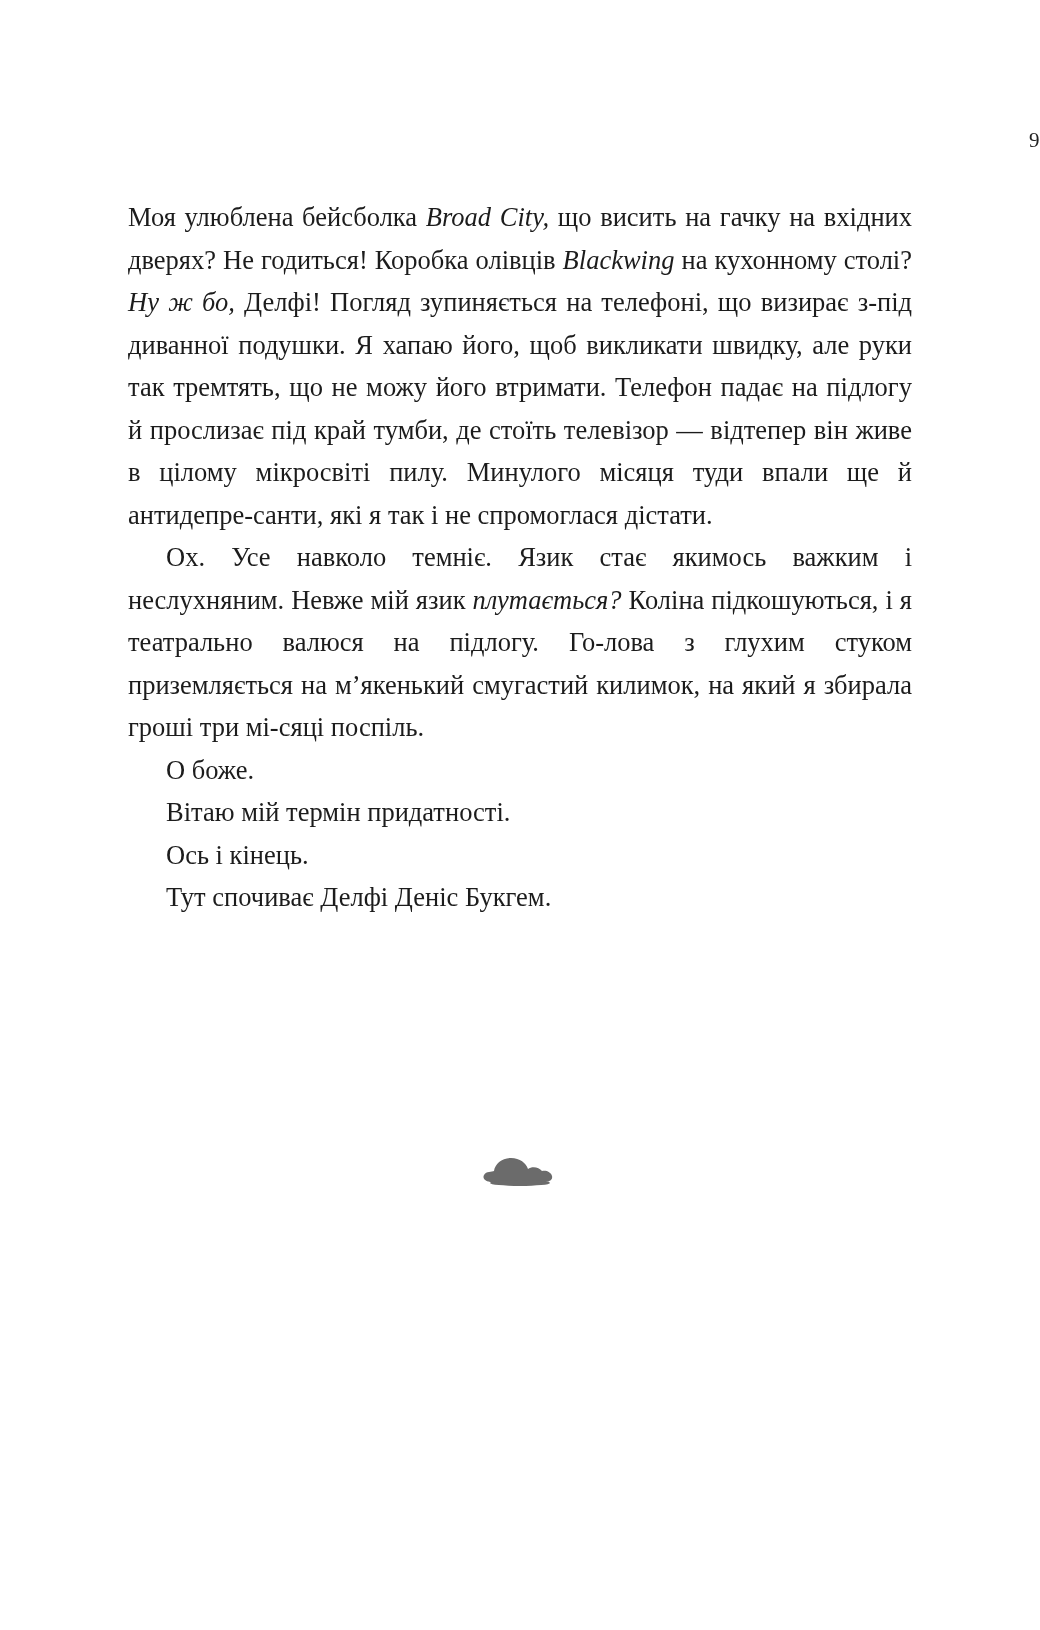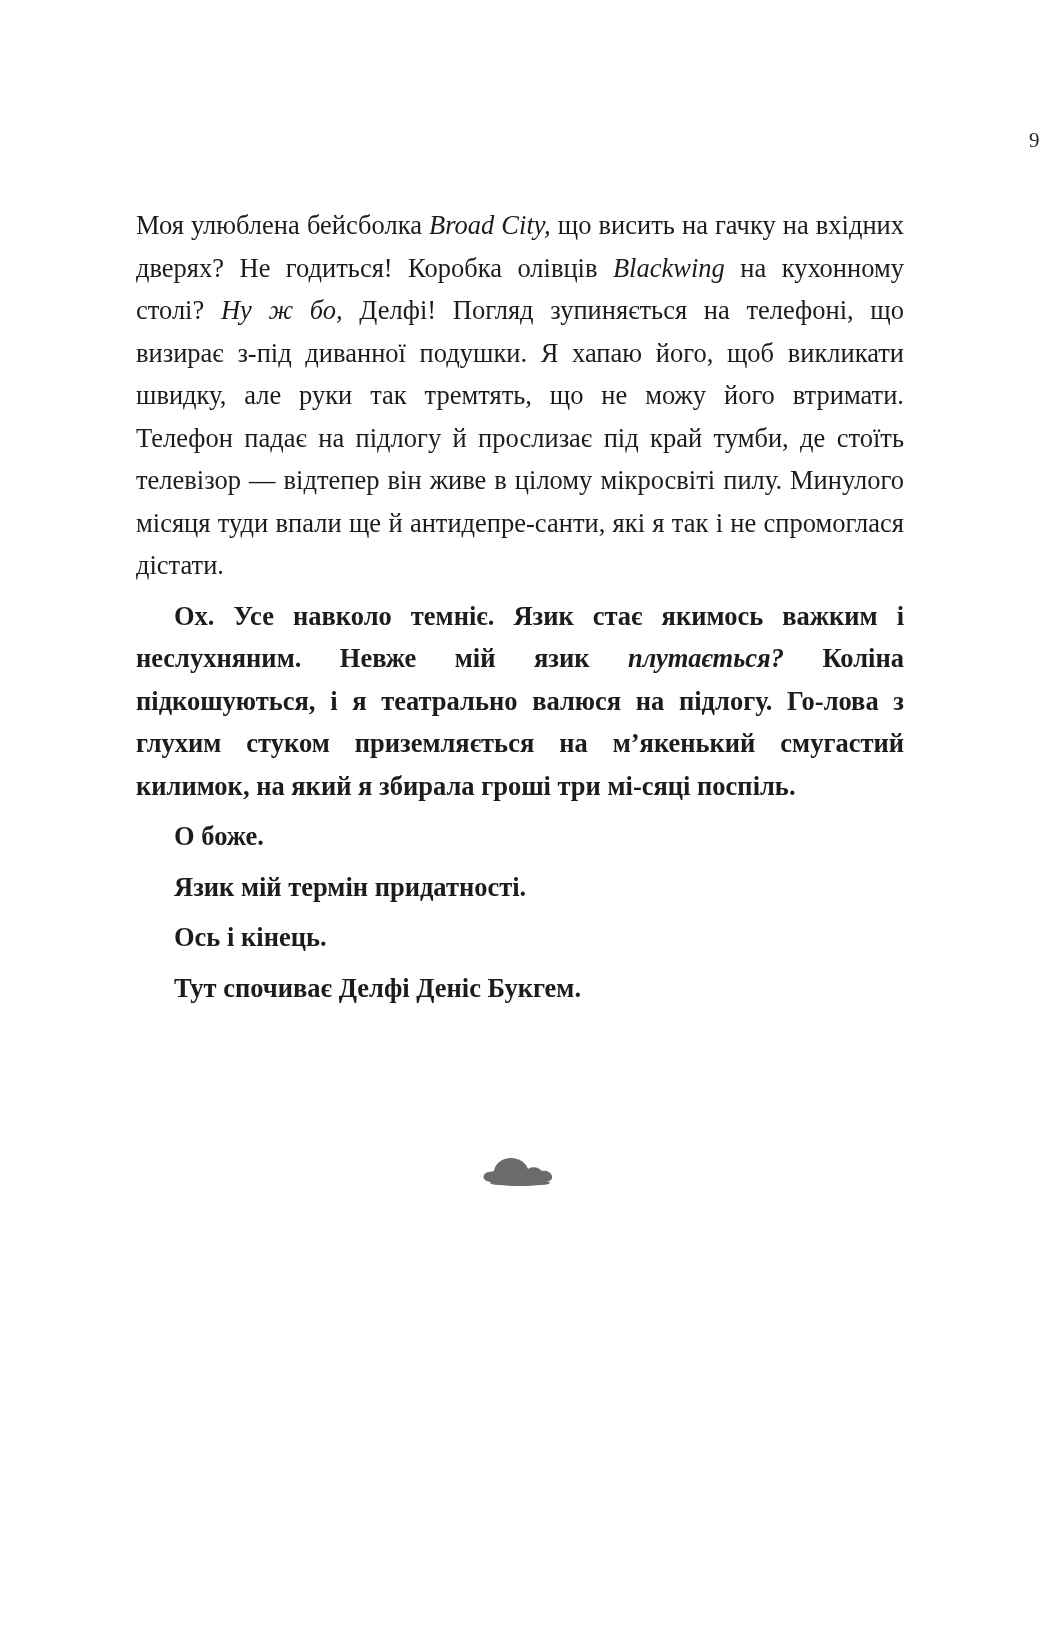--- a/index.html
+++ b/index.html
@@ -31,31 +31,30 @@
     letter-spacing: 0.5px;
     color: #222;
   }
   .text-block {
     position: absolute;
     top: 196px;
     left: 128px;
     width: 784px;
   }
   p {
-    margin: 8px;
+    margin: 0;
     font-size: 26.5px;
     line-height: 42.5px;
     text-align: justify;
     text-justify: inter-word;
     color: #1c1c1c;
     hyphens: manual;
   }
   p.indent {
     text-indent: 38px;
-    font-weight: bold;
   }
   p.noindent {
     text-indent: 0;
   }
   em {
     font-style: italic;
   }
   .ornament {
     position: absolute;
     top: 1152px;
@@ -79,21 +78,21 @@
 <body>
 
 <div class="page">
 
   <div class="folio">9</div>
 
   <div class="text-block">
       <p class="noindent"><span>Моя улюблена бейсболка </span><em>Broad City,</em><span> що висить на гачку на вхідних дверях? Не годиться! Коробка олівців </span><em>Blackwing</em><span> на кухонному столі? </span><em>Ну ж бо,</em><span> Делфі! Погляд зупиняється на телефоні, що визирає з-під диванної подушки. Я хапаю його, щоб викликати швидку, але руки так тремтять, що не можу його втримати. Телефон падає на підлогу й прослизає під край тумби, де стоїть телевізор — відтепер він живе в цілому мікросвіті пилу. Минулого місяця туди впали ще й антидепре-санти, які я так і не спромоглася дістати.</span></p>
       <p class="indent"><span>Ох. Усе навколо темніє. Язик стає якимось важким і неслухняним. Невже мій язик </span><em>плутається?</em><span> Коліна підкошуються, і я театрально валюся на підлогу. Го-лова з глухим стуком приземляється на м’якенький смугастий килимок, на який я збирала гроші три мі-сяці поспіль.</span></p>
       <p class="indent"><span>О боже.</span></p>
-      <p class="indent"><span>Язик мій термін придатності.</span></p>
+      <p class="indent"><span>Вітаю мій термін придатності.</span></p>
       <p class="indent"><span>Ось і кінець.</span></p>
       <p class="indent"><span>Тут спочиває Делфі Деніс Букгем.</span></p>
     </div>
 
   <div class="ornament">
     <svg width="80" height="34" viewBox="0 0 80 34" aria-hidden="true">
       <path d="M12 30 C6 30 2 27 4 23 C6 19 12 20 14 19 C15 12 22 6 31 6 C40 6 46 11 48 17 C52 14 59 15 62 19 C66 18 71 20 72 24 C73 28 69 30 64 30 Z" fill="#6b6b6b"></path>
       <ellipse cx="40" cy="31" rx="30" ry="3" fill="#6b6b6b"></ellipse>
     </svg>
   </div>

